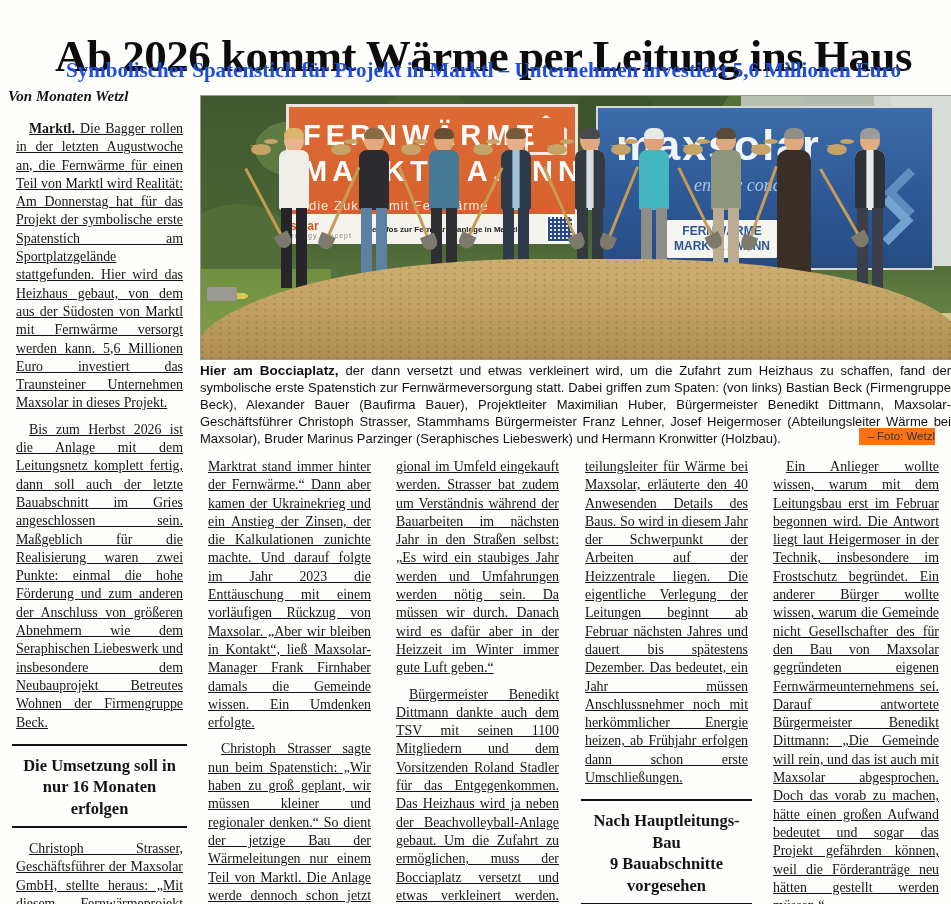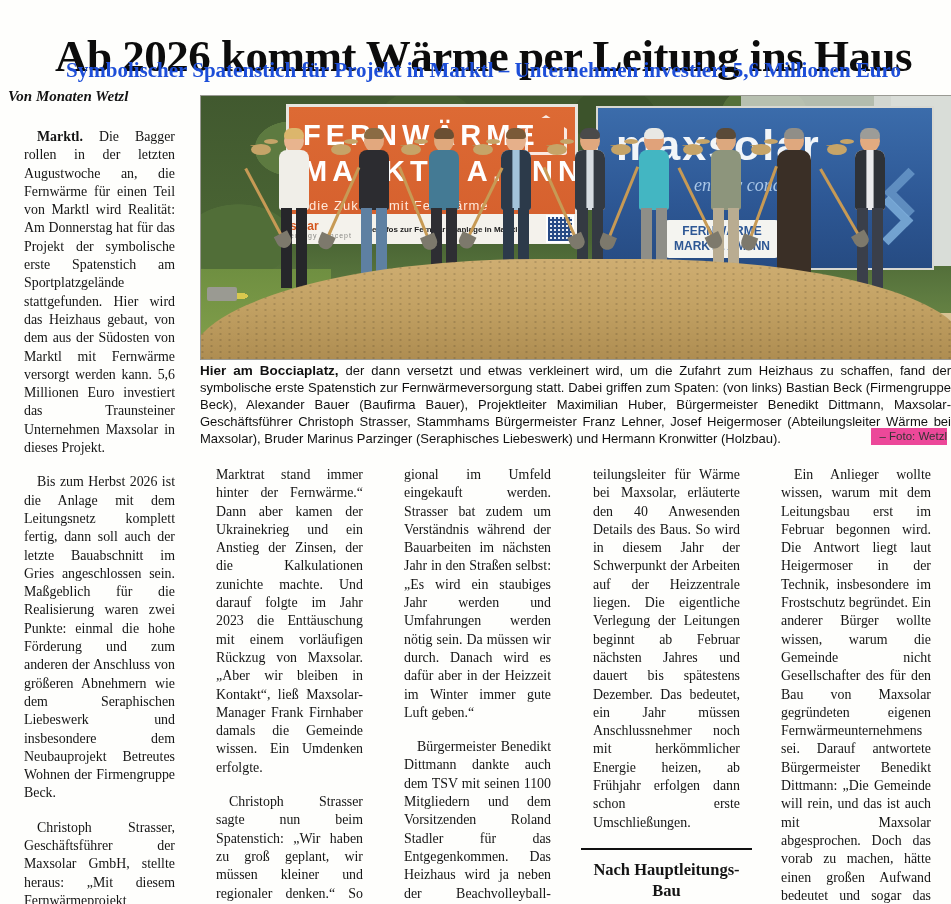--- a/index.html
+++ b/index.html
@@ -15,21 +15,21 @@
           font-style:italic;font-size:15px;font-weight:bold;font-family:"Liberation Serif",serif;}
 
   
   .col{position:absolute;font-size:13.9px;line-height:18.3px;text-align:justify;
        overflow:hidden;hyphens:auto;-webkit-hyphens:auto;}
   .col1{left:8px;top:112px;width:183px;height:792px;}
   .col2{left:200px;top:450px;width:179px;height:454px;}
   .col3{left:388px;top:450px;width:179px;height:454px;}
   .col4{left:577px;top:450px;width:179px;height:454px;}
   .col5{left:765px;top:450px;width:182px;height:454px;}
-  .para{margin:16px;text-indent:13px;}
+  .para{margin:8px;text-indent:13px;text-decoration:underline;}
   .para.noindent{text-indent:0;}
   .crosshead{margin:12px 4px 12px 4px;padding:9px 0 7px 0;
              border-top:2px solid #111;border-bottom:2px solid #111;
              font-weight:bold;font-size:16.5px;line-height:1.3;text-align:center;
              white-space:pre-line;text-indent:0;}
 
   
   .photo{position:absolute;left:200px;top:95px;width:751px;height:263px;overflow:hidden;
          background:
            radial-gradient(60px 45px at 12% 20%, #5d7a40 0 60%, transparent 61%),
@@ -106,48 +106,50 @@
   .blade{position:absolute;left:-6px;bottom:-13px;width:15px;height:15px;background:#7d796c;
          border-radius:0 0 8px 8px;}
   .clump{position:absolute;left:-26px;top:14px;width:20px;height:11px;background:#c6a468;
          border-radius:50%;box-shadow:10px -8px 0 -3px #c6a468,-6px -4px 0 -5px #b69457;}
 
   
   .caption{position:absolute;left:200px;top:362px;width:751px;height:84px;
            font-family:"Liberation Sans",sans-serif;font-size:13px;line-height:17px;
            text-align:justify;color:#111;}
   .caption b{font-size:13.5px;}
-  .credit{position:absolute;right:4px;bottom:1px;font-size:11.5px;color:#333;background:#ec4899;padding-left:8px;}
+  .credit{position:absolute;right:16px;bottom:1px;font-size:11.5px;color:#333;background:#f97316;padding-left:8px;}
 </style>
 </head>
 <body>
 
 <div class="page">
 
   <h1 class="headline">Ab 2026 kommt Wärme per Leitung ins Haus</h1>
   <div class="subheadline">Symbolischer Spatenstich für Projekt in Marktl – Unternehmen investiert 5,6 Millionen Euro</div>
   <div class="byline">Von Monaten Wetzl</div>
 
   <div class="col col1">
       <p class="para"><b>Marktl. </b>Die Bagger rollen in der letzten Augustwoche an, die Fernwärme für einen Teil von Marktl wird Realität: Am Donnerstag hat für das Projekt der symbolische erste Spatenstich am Sportplatzgelände stattgefunden. Hier wird das Heizhaus gebaut, von dem aus der Südosten von Marktl mit Fernwärme versorgt werden kann. 5,6 Millionen Euro investiert das Traunsteiner Unternehmen Maxsolar in dieses Projekt.</p>
       <p class="para">Bis zum Herbst 2026 ist die Anlage mit dem Leitungsnetz komplett fertig, dann soll auch der letzte Bauabschnitt im Gries angeschlossen sein. Maßgeblich für die Realisierung waren zwei Punkte: einmal die hohe Förderung und zum anderen der Anschluss von größeren Abnehmern wie dem Seraphischen Liebeswerk und insbesondere dem Neubauprojekt Betreutes Wohnen der Firmengruppe Beck.</p>
+      <div class="crosshead">Die Umsetzung soll in
+nur 16 Monaten erfolgen</div>
       <p class="para">Christoph Strasser, Geschäftsführer der Maxsolar GmbH, stellte heraus: „Mit diesem Fernwärmeprojekt schaffen wir nicht nur eine umweltfreundliche Lösung für die Wärmeversorgung, sondern auch eine zukunftsfähige Infrastruktur. Die Umsetzung in einem Zeitfenster von lediglich 16 Monaten zeigt die Leistungsfähigkeit der gemeinsamen Unternehmung mit der Gemeinde Marktl.“ Strasser betonte zudem die Bedeutung der Dekarbonisierung von Wärme, ohne die keines der Klimaziele erreichbar sei.</p>
     </div>
   <div class="col col2">
       <p class="para noindent">Marktrat stand immer hinter der Fernwärme.“ Dann aber kamen der Ukrainekrieg und ein Anstieg der Zinsen, der die Kalkulationen zunichte machte. Und darauf folgte im Jahr 2023 die Enttäuschung mit einem vorläufigen Rückzug von Maxsolar. „Aber wir bleiben in Kontakt“, ließ Maxsolar-Manager Frank Firnhaber damals die Gemeinde wissen. Ein Umdenken erfolgte.</p>
       <p class="para">Christoph Strasser sagte nun beim Spatenstich: „Wir haben zu groß geplant, wir müssen kleiner und regionaler denken.“ So dient der jetzige Bau der Wärmeleitungen nur einem Teil von Marktl. Die Anlage werde dennoch schon jetzt so konzipiert, dass die doppelte Wärmemenge, die jetzt benötigt wird, später einmal geliefert werden könnte. Es gibt ja auch bereits Interesse von weiteren Anliegern neben den nun entstehenden Leitungen. Das Heizhaus wird nach einem bereits standardisierten Modell gebaut. Wärme erzeugt wird einmal über eine Wärmepumpe und zum anderen mit Hilfe von Hackschnitzeln, die re-</p>
     </div>
   <div class="col col3">
       <p class="para noindent">gional im Umfeld eingekauft werden. Strasser bat zudem um Verständnis während der Bauarbeiten im nächsten Jahr in den Straßen selbst: „Es wird ein staubiges Jahr werden und Umfahrungen werden nötig sein. Da müssen wir durch. Danach wird es dafür aber in der Heizzeit im Winter immer gute Luft geben.“</p>
       <p class="para">Bürgermeister Benedikt Dittmann dankte auch dem TSV mit seinen 1100 Mitgliedern und dem Vorsitzenden Roland Stadler für das Entgegenkommen. Das Heizhaus wird ja neben der Beachvolleyball-Anlage gebaut. Um die Zufahrt zu ermöglichen, muss der Bocciaplatz versetzt und etwas verkleinert werden. Am Spatenstich nahmen neben den Vertretern der Baufirmen und der Planer auch eine Reihe von Markträten teil sowie Stammhams Bürgermeister Franz Lehner teil. Marktl und Stammham wollen ja ihre Wärmeplanung koordinieren. Außerdem war Altbürgermeister Ewald Karl unter den Gästen.</p>
     </div>
   <div class="col col4">
       <p class="para noindent">teilungsleiter für Wärme bei Maxsolar, erläuterte den 40 Anwesenden Details des Baus. So wird in diesem Jahr der Schwerpunkt der Arbeiten auf der Heizzentrale liegen. Die eigentliche Verlegung der Leitungen beginnt ab Februar nächsten Jahres und dauert bis spätestens Dezember. Das bedeutet, ein Jahr müssen Anschlussnehmer noch mit herkömmlicher Energie heizen, ab Frühjahr erfolgen dann schon erste Umschließungen.</p>
       <div class="crosshead">Nach Hauptleitungs-Bau
-5 Bauabschnitte vorgesehen</div>
+9 Bauabschnitte vorgesehen</div>
       <p class="para">Nach dem Bau der Hauptleitung sind fünf Bauabschnitte vorgesehen, in die an der Pfarrer-Haiden-Straße und an der Peter-Fröhlich-Straße auch bereits Bereiche nördlich der Stammhamer Straße einbezogen sind. Der letzte Bauabschnitt wird im Gries sein, wo die Anschlüsse in der Zeit von September bis Dezember erfolgen werden. Heigermoser beruhigte besorgte Anlieger: „Keiner wird</p>
     </div>
   <div class="col col5">
       <p class="para">Ein Anlieger wollte wissen, warum mit dem Leitungsbau erst im Februar begonnen wird. Die Antwort liegt laut Heigermoser in der Technik, insbesondere im Frostschutz begründet. Ein anderer Bürger wollte wissen, warum die Gemeinde nicht Gesellschafter des für den Bau von Maxsolar gegründeten eigenen Fernwärmeunternehmens sei. Darauf antwortete Bürgermeister Benedikt Dittmann: „Die Gemeinde will rein, und das ist auch mit Maxsolar abgesprochen. Doch das vorab zu machen, hätte einen großen Aufwand bedeutet und sogar das Projekt gefährden können, weil die Förderanträge neu hätten gestellt werden müssen.“</p>
     </div>
 
   <div class="photo">
     <div class="sky"></div>
     <div class="sky2"></div>
 

